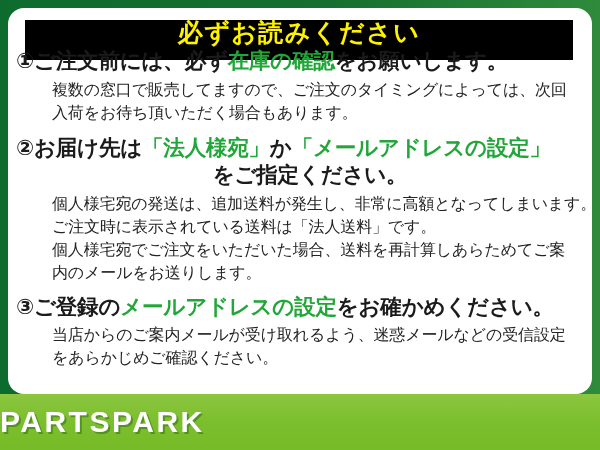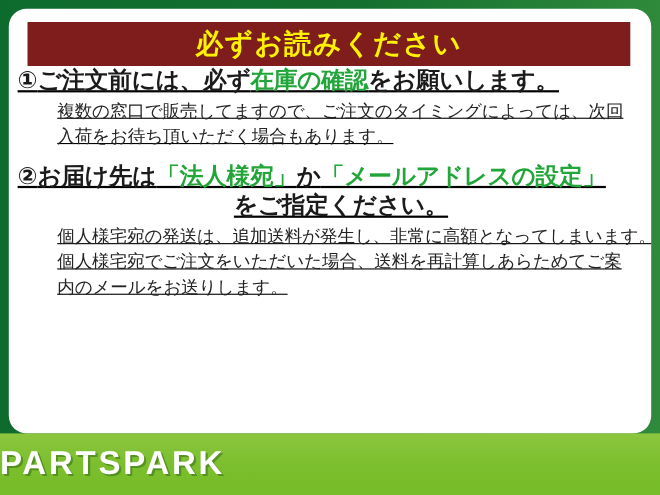--- a/index.html
+++ b/index.html
@@ -34,43 +34,41 @@
     overflow: hidden;
   }
 
   
   #header-band {
     position: absolute;
     left: 17px;
     top: 12px;
     width: 548px;
     height: 40px;
-    background: #7f1d1d;
+    background: #000000;
     display: flex;
-    align-items: center;
     justify-content: center;
   }
   #header-title {
     color: #fff200;
     font-size: 25px;
     font-weight: bold;
     letter-spacing: 1.5px;
     line-height: 1;
     white-space: nowrap;
     text-shadow: 0 1px 0 rgba(0,0,0,0.12);
   }
 
   
   #items {
     position: absolute;
     left: 0;
     right: 0;
-    top: 52px;
+    top: 40px;
     padding: 0 12px 0 8px;
-    text-decoration: underline;
   }
 
   .item {
     margin-bottom: 4px;
   }
 
   .item-heading {
     color: #1b1b1b;
     font-size: 21.5px;
     font-weight: bold;
@@ -141,22 +139,30 @@
           <div class="item-heading"><span class="num">①</span><span>ご注文前には、必ず</span><span class="hl">在庫の確認</span><span>をお願いします。</span></div>
           <div class="item-body">
             <span class="bline">複数の窓口で販売してますので、ご注文のタイミングによっては、次回</span>
             <span class="bline">入荷をお待ち頂いただく場合もあります。</span>
           </div>
         </div>
         <div class="item gap-2">
           <div class="item-heading"><span class="num">②</span><span>お届け先は</span><span class="hl">「法人様宛」</span><span>か</span><span class="hl">「メールアドレスの設定」</span><span class="heading-cont">をご指定ください。</span></div>
           <div class="item-body">
             <span class="bline">個人様宅宛の発送は、追加送料が発生し、非常に高額となってしまいます。</span>
+            <span class="bline">ご注文時に表示されている送料は「法人送料」です。</span>
             <span class="bline">個人様宅宛でご注文をいただいた場合、送料を再計算しあらためてご案</span>
             <span class="bline">内のメールをお送りします。</span>
+          </div>
+        </div>
+        <div class="item ">
+          <div class="item-heading"><span class="num">③</span><span>ご登録の</span><span class="hl">メールアドレスの設定</span><span>をお確かめください。</span></div>
+          <div class="item-body">
+            <span class="bline">当店からのご案内メールが受け取れるよう、迷惑メールなどの受信設定</span>
+            <span class="bline">をあらかじめご確認ください。</span>
           </div>
         </div>
       </div>
 
   </div>
 
   <div id="footer-band">
     <span id="brand-logo">PARTSPARK</span>
   </div>
 

